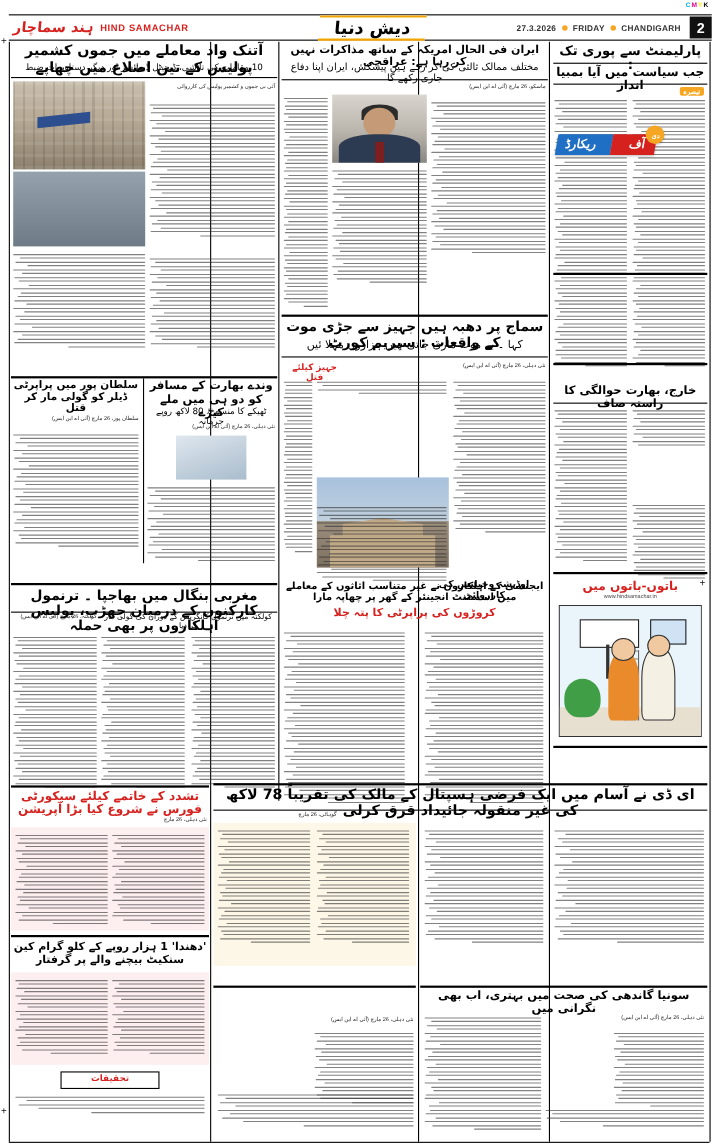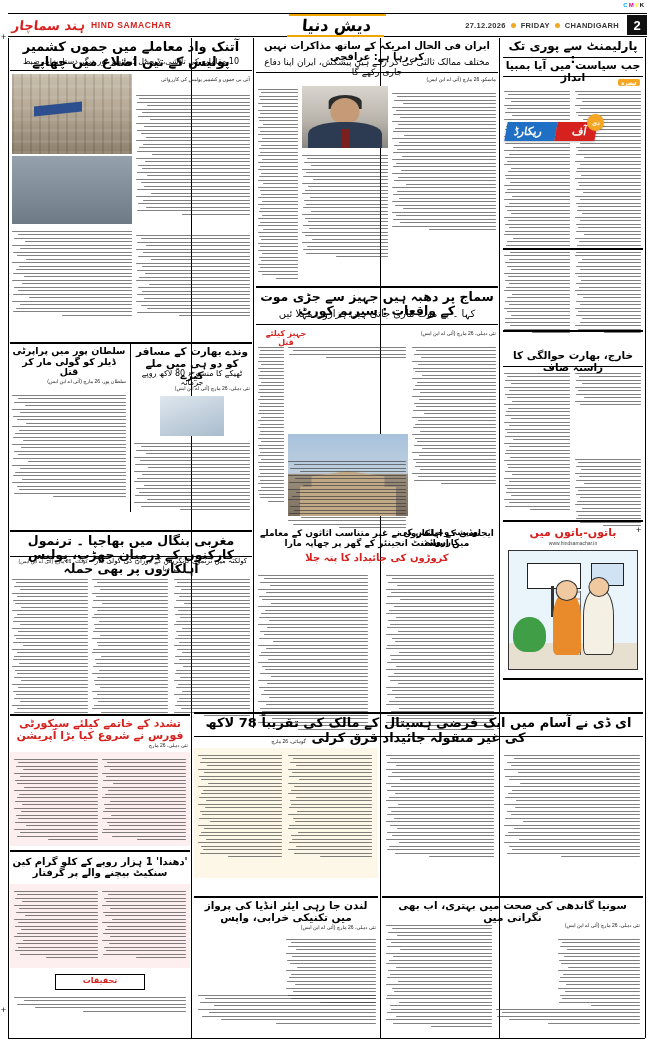--- a/index.html
+++ b/index.html
@@ -196,21 +196,21 @@
 
   <div class="masthead">
     <div class="mast-left">
       <span class="mast-urdu">ہند سماچار</span>
       <span class="mast-en">HIND SAMACHAR</span>
     </div>
     <div class="mast-center">
       <span class="deshdunia">دیش دنیا</span>
     </div>
     <div class="mast-right">
-      <span class="dt">27.12.2026</span>
+      <span class="dt">27.3.2026</span>
       <span class="dot"></span>
       <span class="dt">FRIDAY</span>
       <span class="dot"></span>
       <span class="dt">CHANDIGARH</span>
       <span class="pagenum">2</span>
     </div>
   </div>
 
   <div class="colsep" style="left:8px;   top:38px; height:1000px;"></div>
   <div class="colsep" style="left:191px; top:38px; height:1000px;"></div>
@@ -949,21 +949,21 @@
         <span class="f"></span>
       </span>
     <span class="m2">
         <span class="f"></span>
       </span>
   </div>
   <div class="rule-thick" style="left:503px;top:678px;width:140px;"></div>
 
   <div class="hd" style="position:absolute;left:386px;top:528px;width:108px;font-size:8.5px;">اوڈیشہ وجیلنس کی کارروائی</div>
   <div class="hd" style="position:absolute;left:258px;top:528px;width:238px;font-size:9px;">ایجنسی کے اہلکاروں نے غیر متناسب اثاثوں کے معاملے میں اسسٹنٹ انجینئر کے گھر پر چھاپہ مارا</div>
-  <div class="hd" style="position:absolute;left:258px;top:552px;width:238px;font-size:10px;color:#d6221f;">کروڑوں کی جائیداد کا پتہ چلا</div>
+  <div class="hd" style="position:absolute;left:258px;top:552px;width:238px;font-size:10px;color:#d6221f;">کروڑوں کی پراپرٹی کا پتہ چلا</div>
 
   <div class="rule-thick" style="left:10px;top:530px;width:242px;"></div>
   <div class="hd" style="position:absolute;left:12px;top:534px;width:238px;font-size:12.5px;">مغربی بنگال میں بھاجپا ۔ ترنمول کارکنوں کے درمیان جھڑپ، پولیس اہلکاروں پر بھی حملہ</div>
   <div class="rule-thin" style="left:10px;top:556px;width:242px;"></div>
   <div class="caption" style="left:12px;top:558px;width:76px;">کولکتہ، 26 مارچ (آئی اے این ایس)</div>
   <div class="hd" style="position:absolute;left:92px;top:558px;width:158px;font-size:7px;font-weight:normal;">کولکتہ میں ترنمول کانگریس کے دوران کی گولی مار کر دیا</div>
 
   <div class="urdu" style="position:absolute;left:12px;top:576px;width:76px;">
     <span class="lines">
       <i style="width:100%"></i>
@@ -1448,21 +1448,20 @@
         <i style="width:89%"></i>
       <i style="width:100%"></i>
         <i style="width:96%"></i>
         <i style="width:94%"></i>
         <i style="width:98%"></i>
         <i style="width:58%"></i>
     </span>
   </div>
 
   <div class="rule-thick" style="left:194px;top:896px;width:184px;"></div>
-  <div class="hd" style="position:absolute;left:196px;top:900px;width:180px;font-size:10.5px;">لندن جا رہی ایئر انڈیا کی پرواز میں تکنیکی خرابی، واپس</div>
   <div class="caption" style="left:196px;top:924px;width:180px;">نئی دہلی، 26 مارچ (آئی اے این ایس)</div>
 
   <div class="urdu" style="position:absolute;left:286px;top:936px;width:90px;">
     <span class="lines">
       <i style="width:100%"></i>
         <i style="width:95%"></i>
         <i style="width:98%"></i>
         <i style="width:89%"></i>
         <i style="width:100%"></i>
       <i style="width:93%"></i>

